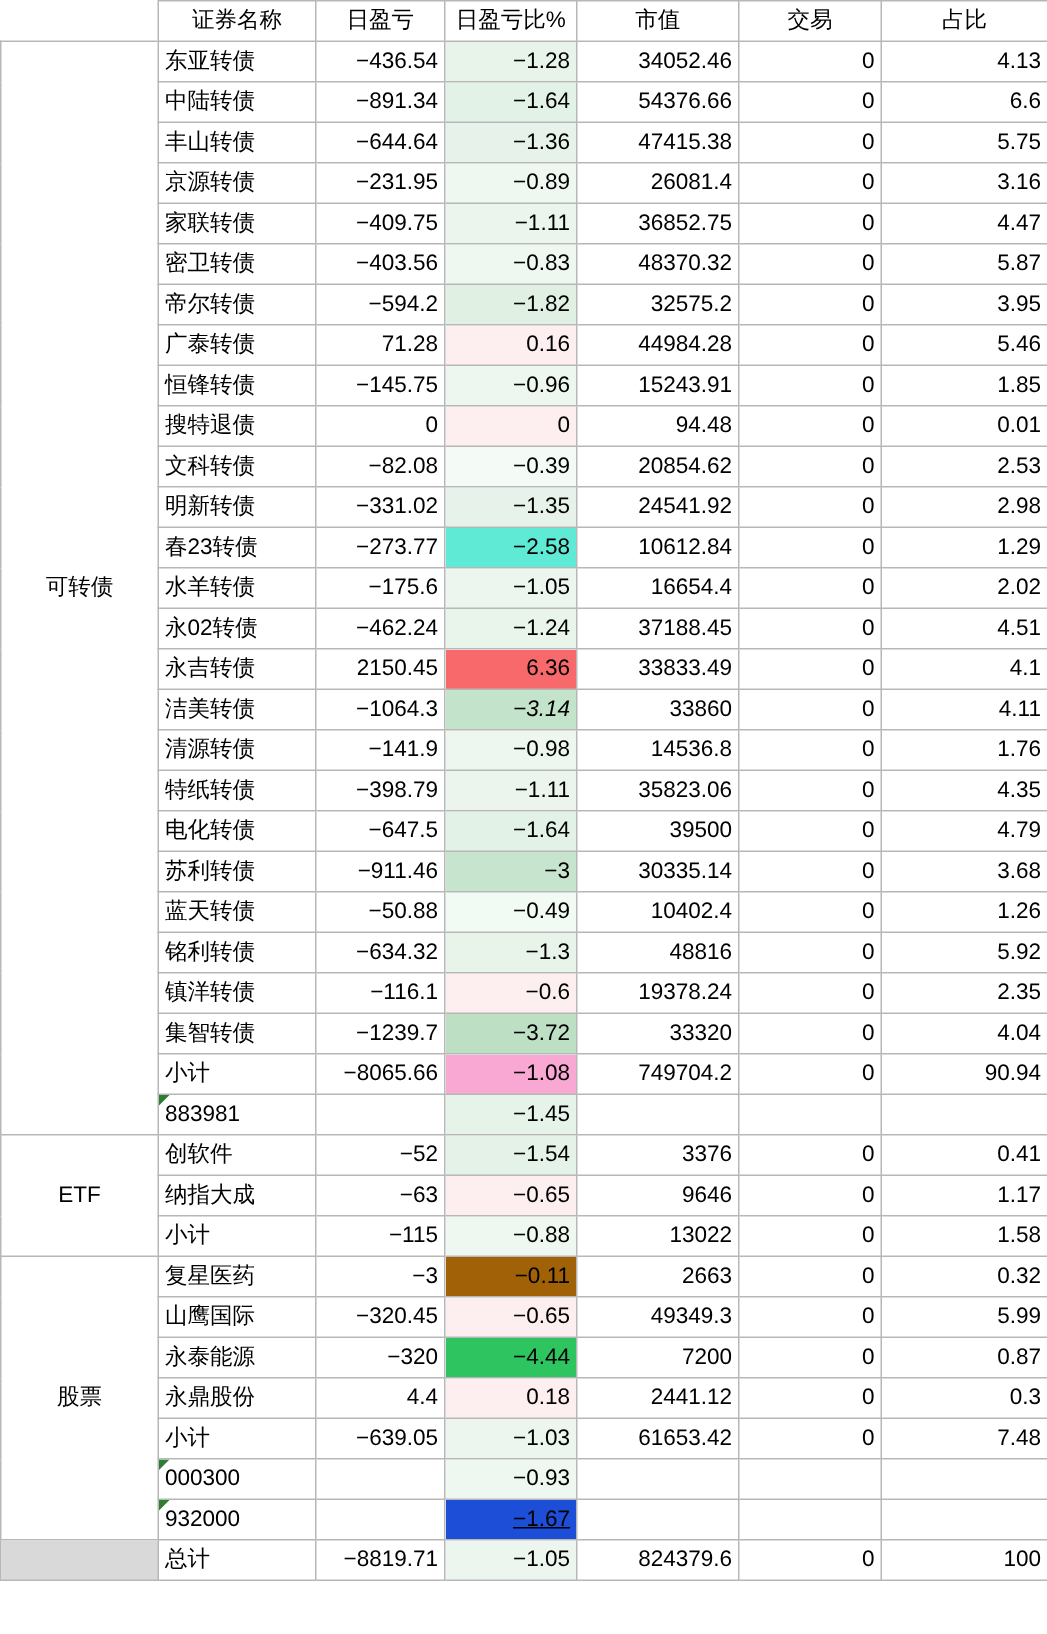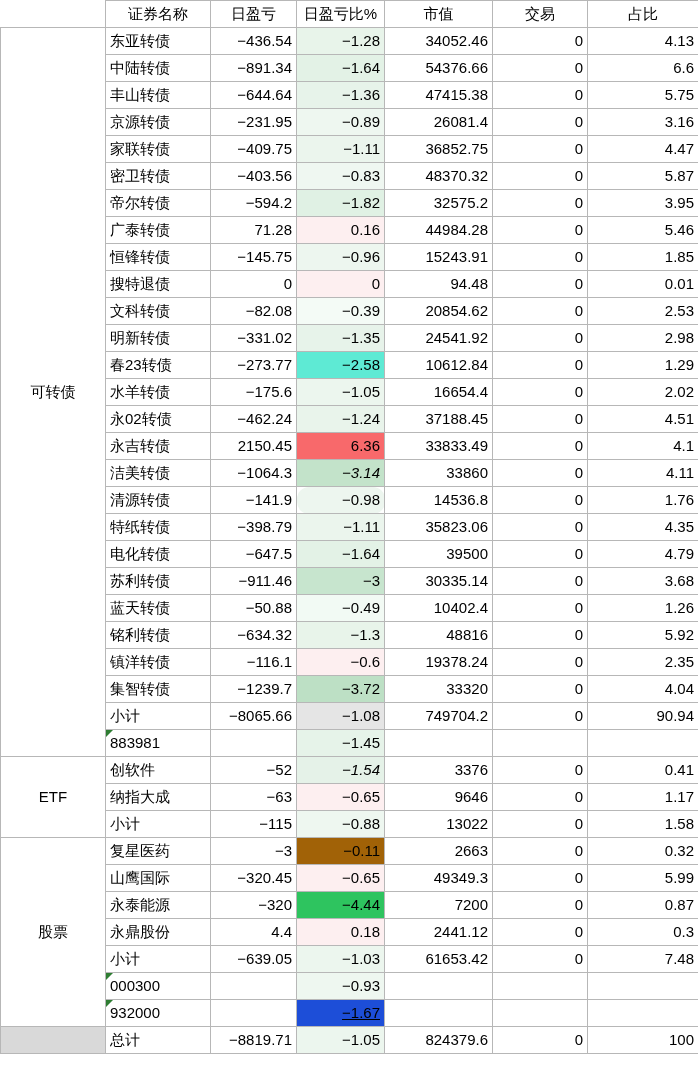--- a/index.html
+++ b/index.html
@@ -242,21 +242,21 @@
         <td class="name">洁美转债</td>
         <td class="num">−1064.3</td>
         <td class="num" style="background: rgb(195, 227, 202); font-style: italic;">−3.14</td>
         <td class="num">33860</td>
         <td class="num">0</td>
         <td class="num">4.11</td>
       </tr>
       <tr>
         <td class="name">清源转债</td>
         <td class="num">−141.9</td>
-        <td class="num" style="background: rgb(237, 246, 239); border-radius: 12px;">−0.98</td>
+        <td class="num" style="background: rgb(237, 246, 239);">−0.98</td>
         <td class="num">14536.8</td>
         <td class="num">0</td>
         <td class="num">1.76</td>
       </tr>
       <tr>
         <td class="name">特纸转债</td>
         <td class="num">−398.79</td>
         <td class="num" style="background: rgb(235, 245, 237);">−1.11</td>
         <td class="num">35823.06</td>
         <td class="num">0</td>
@@ -306,38 +306,38 @@
         <td class="name">集智转债</td>
         <td class="num">−1239.7</td>
         <td class="num" style="background: rgb(189, 224, 197);">−3.72</td>
         <td class="num">33320</td>
         <td class="num">0</td>
         <td class="num">4.04</td>
       </tr>
       <tr>
         <td class="name">小计</td>
         <td class="num">−8065.66</td>
-        <td class="num" style="background: #e5e5e5; padding-left: 17px;">−1.08</td>
+        <td class="num" style="background: #f9a8d4; padding-left: 17px;">−1.08</td>
         <td class="num">749704.2</td>
         <td class="num">0</td>
         <td class="num">90.94</td>
       </tr>
       <tr>
         <td class="name note">883981</td>
         <td class="num"></td>
         <td class="num" style="background: rgb(230, 243, 233);">−1.45</td>
         <td class="num"></td>
         <td class="num"></td>
         <td class="num"></td>
       </tr>
       <tr>
         <td class="group spine" rowspan="3">ETF</td>
         <td class="name">创软件</td>
         <td class="num">−52</td>
-        <td class="num" style="background: rgb(229, 242, 232); font-style: italic;">−1.54</td>
+        <td class="num" style="background: rgb(229, 242, 232);">−1.54</td>
         <td class="num">3376</td>
         <td class="num">0</td>
         <td class="num">0.41</td>
       </tr>
       <tr>
         <td class="name">纳指大成</td>
         <td class="num">−63</td>
         <td class="num" style="background: rgb(253, 239, 240);">−0.65</td>
         <td class="num">9646</td>
         <td class="num">0</td>

